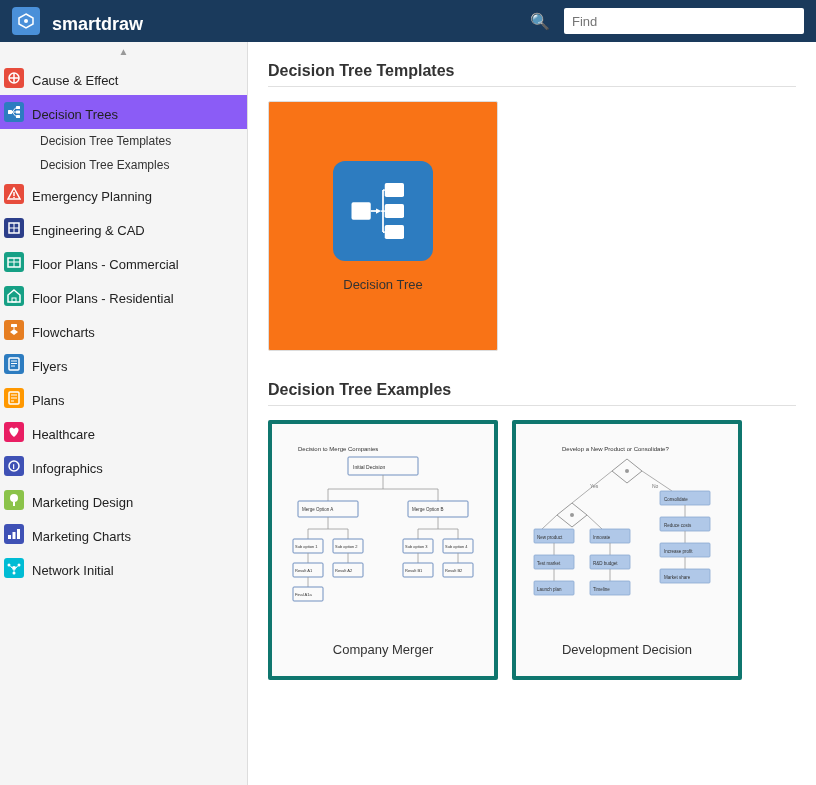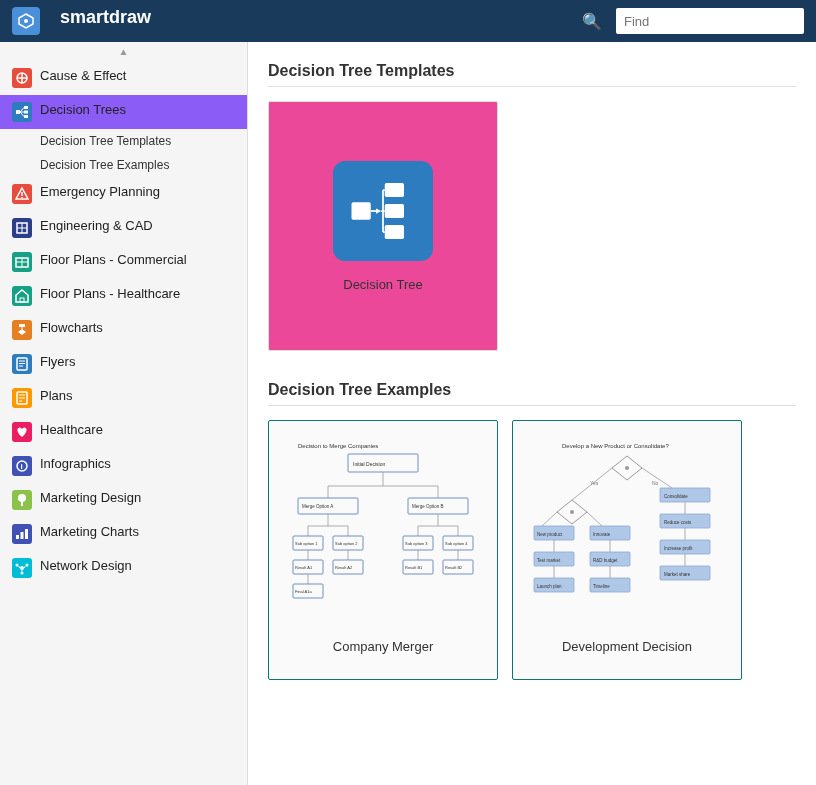--- a/index.html
+++ b/index.html
@@ -9,22 +9,22 @@
     #header {
       background: #1a3a5c;
       height: 42px;
       display: flex;
       align-items: center;
       padding: 0 12px;
       gap: 10px;
     }
     #logo-area {
       display: flex;
-      align-items: flex-start;
-      gap: 20px;
+      align-items: flex-end;
+      gap: 12px;
       color: white;
     }
     #logo-icon {
       width: 28px;
       height: 28px;
       background: #4a90d9;
       border-radius: 4px;
       display: flex;
       align-items: center;
       justify-content: center;
@@ -37,21 +37,21 @@
       font-weight: bold;
     }
     #header-spacer { flex: 1; }
     #search-icon-btn {
       color: white;
       font-size: 16px;
       cursor: pointer;
       padding: 4px;
     }
     #search-input {
-      width: 188px;
+      width: 240px;
       height: 26px;
       padding: 0 8px;
       border: none;
       border-radius: 2px;
       font-size: 13px;
     }
 
     
     #layout {
       display: flex;
@@ -65,23 +65,23 @@
       background: #f5f5f5;
       border-right: 1px solid #ddd;
       overflow-y: auto;
       position: relative;
     }
     #sidebar::-webkit-scrollbar { width: 8px; }
     #sidebar::-webkit-scrollbar-thumb { background: #ccc; }
 
     .sidebar-item {
       display: flex;
-      align-items: flex-start;
+      align-items: flex-end;
       gap: 8px;
-      padding: 7px 12px;
+      padding: 7px 4px;
       cursor: pointer;
       color: #222;
       font-size: 13px;
     }
     .sidebar-item.active { background: #8b5cf6; }
     .sidebar-item .item-icon {
       width: 20px;
       height: 20px;
       border-radius: 3px;
       display: flex;
@@ -128,21 +128,21 @@
       display: flex;
       flex-wrap: wrap;
       gap: 14px;
       margin-bottom: 30px;
     }
 
     .template-card {
       width: 230px;
       height: 250px;
       border: 1px solid #ddd;
-      background: #ec4899;
+      background: #f97316;
       display: flex;
       flex-direction: column;
       align-items: center;
       justify-content: center;
       cursor: pointer;
       border-radius: 2px;
       padding: 10px;
     }
 
     .template-card-icon {
@@ -165,21 +165,21 @@
     
     .dt-icon-svg {
       width: 70px;
       height: 70px;
     }
 
     
     .example-card {
       width: 230px;
       min-height: 260px;
-      border: 1px solid #0f766e;
+      border: 4px solid #0f766e;
       background: #fafafa;
       display: flex;
       flex-direction: column;
       align-items: center;
       cursor: pointer;
       border-radius: 2px;
       padding: 10px;
     }
 
     .example-preview {
@@ -301,21 +301,21 @@
       <span>Floor Plans - Commercial</span>
     </div>
 
     <div class="sidebar-item">
       <div class="item-icon icon-teal">
         <svg width="14" height="14" viewBox="0 0 14 14">
             <polygon points="7,1 13,6 13,13 1,13 1,6" fill="none" stroke="white" stroke-width="1.5"></polygon>
             <rect x="5" y="9" width="4" height="4" fill="none" stroke="white" stroke-width="1"></rect>
           </svg>
       </div>
-      <span>Floor Plans - Healthcare</span>
+      <span>Floor Plans - Residential</span>
     </div>
 
     <div class="sidebar-item">
       <div class="item-icon icon-orange">
         <svg width="14" height="14" viewBox="0 0 14 14">
             <rect x="4" y="1" width="6" height="3" fill="white" rx="0.5"></rect>
             <polygon points="7,6 11,9 7,12 3,9" fill="white"></polygon>
             <line x1="7" y1="4" x2="7" y2="6" stroke="white" stroke-width="1"></line>
           </svg>
       </div>
@@ -394,21 +394,21 @@
         <svg width="14" height="14" viewBox="0 0 14 14">
             <circle cx="7" cy="7" r="2" fill="white"></circle>
             <circle cx="2" cy="4" r="1.5" fill="white"></circle>
             <circle cx="12" cy="4" r="1.5" fill="white"></circle>
             <circle cx="7" cy="12" r="1.5" fill="white"></circle>
             <line x1="5" y1="7" x2="3.5" y2="5" stroke="white" stroke-width="1"></line>
             <line x1="9" y1="7" x2="10.5" y2="5" stroke="white" stroke-width="1"></line>
             <line x1="7" y1="9" x2="7" y2="10.5" stroke="white" stroke-width="1"></line>
           </svg>
       </div>
-      <span>Network Design</span>
+      <span>Network Initial</span>
     </div>
 
 
   </div>
 
   <div id="main">
 
     <h2 class="section-title">Decision Tree Templates</h2>
 
     <div class="templates-grid">

